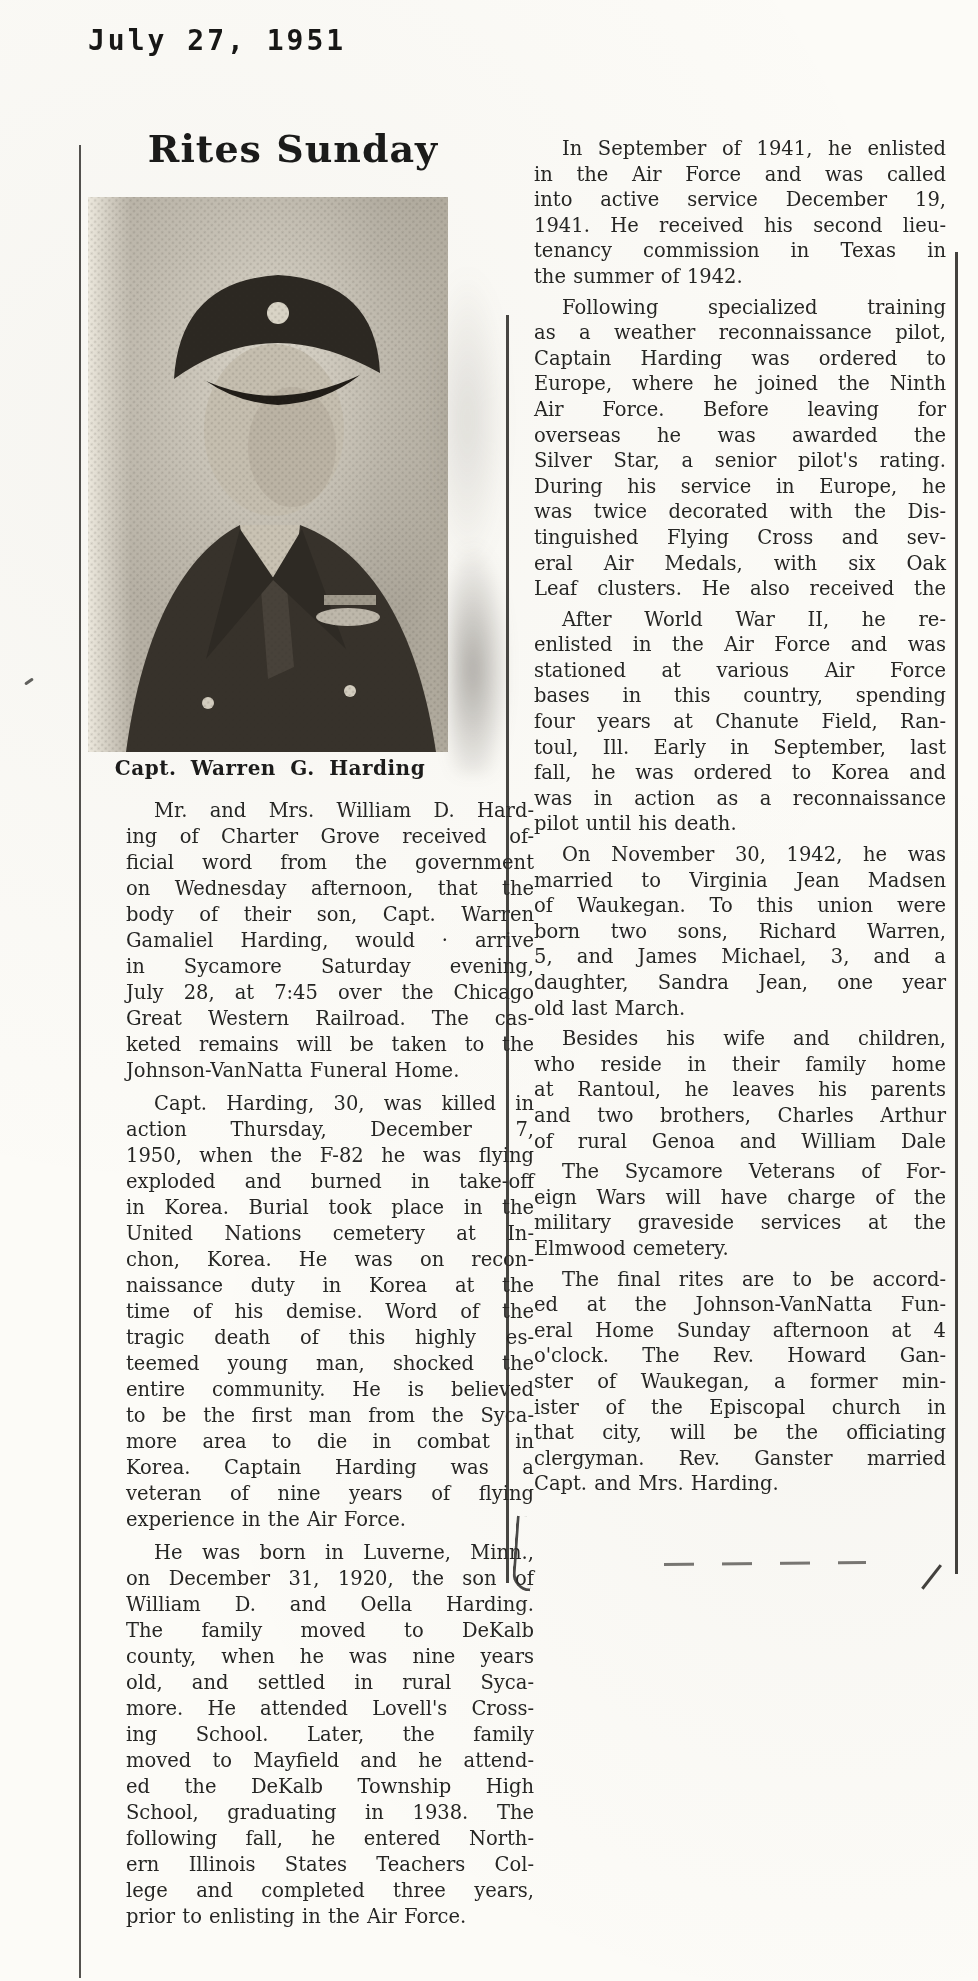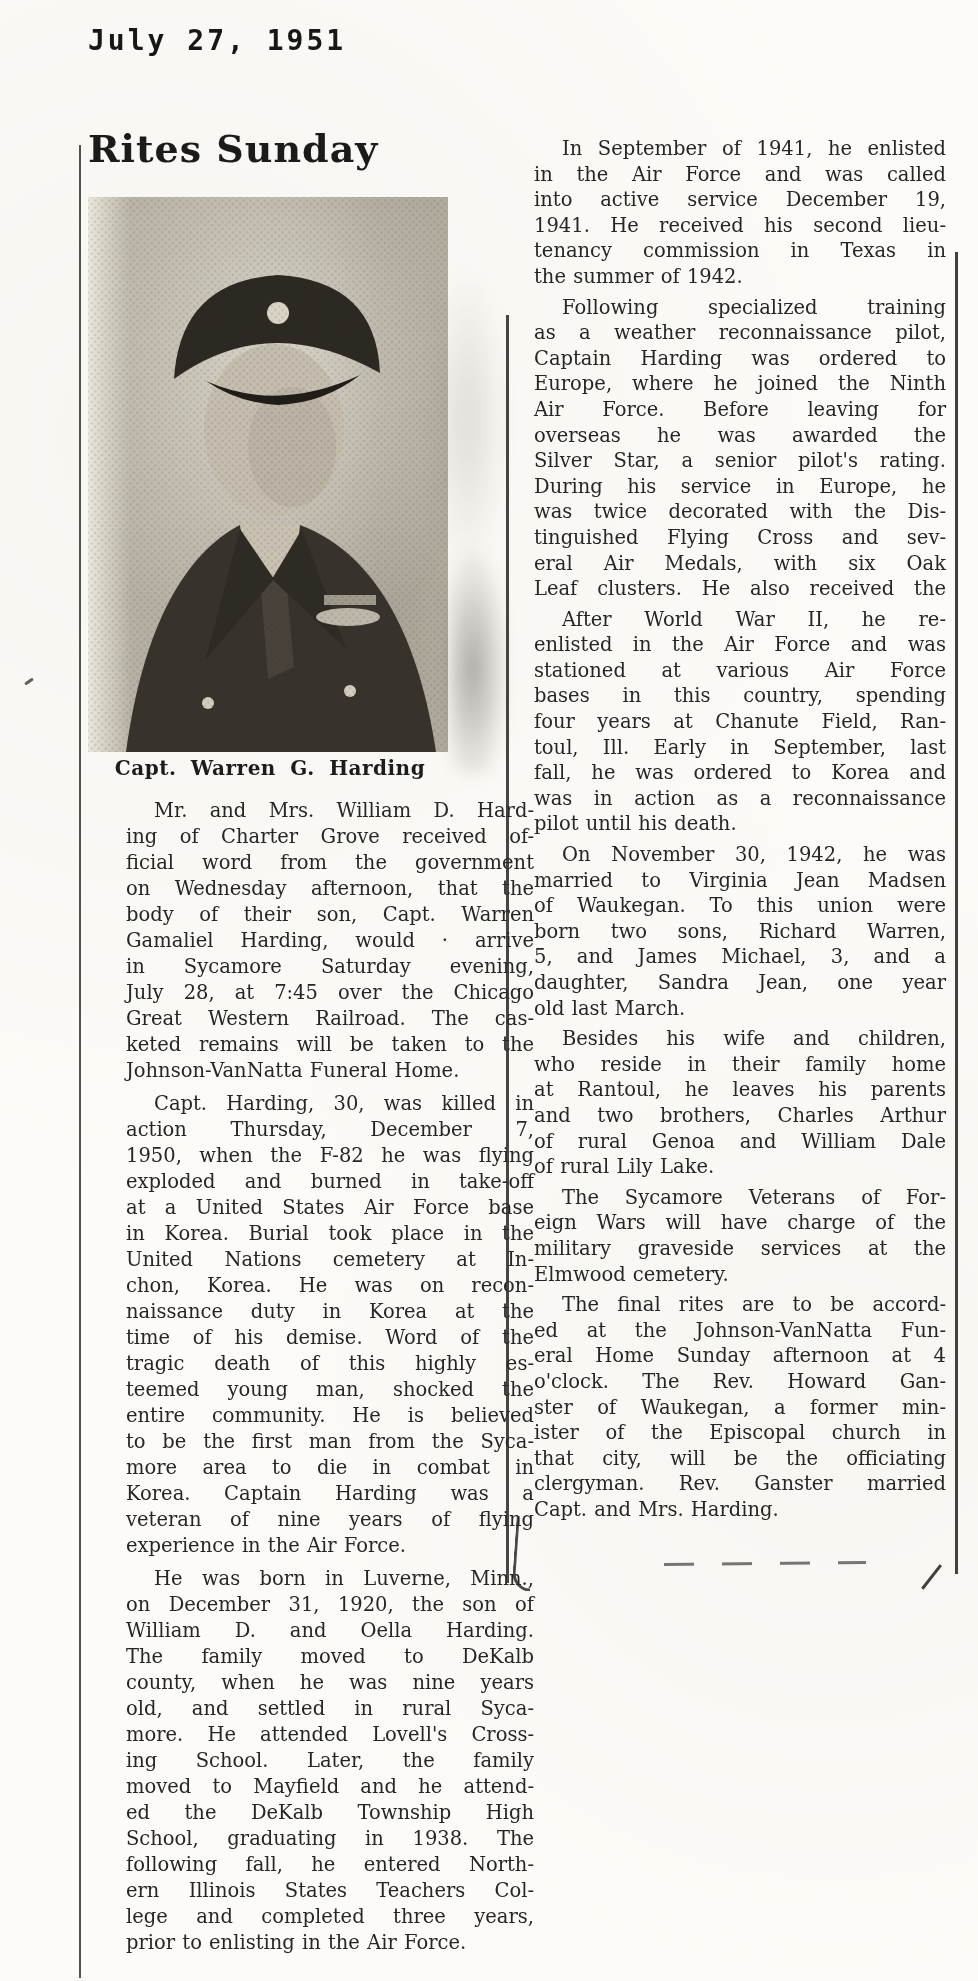--- a/index.html
+++ b/index.html
@@ -3,21 +3,21 @@
 <meta charset="utf-8">
 <style>
   html,body{margin:0;padding:0;background:#e9e7e2;}
   .page{position:relative;width:978px;height:1981px;background:#fcfbf7;overflow:hidden;
         font-family:"DejaVu Serif", serif;color:#242422;}
   .page::before{content:'';position:absolute;inset:0;pointer-events:none;
         background:radial-gradient(circle at 18% 22%,rgba(90,85,75,.035),transparent 45%),
                    radial-gradient(circle at 85% 70%,rgba(90,85,75,.03),transparent 40%);}
   .date{position:absolute;left:88px;top:24px;font-family:"DejaVu Sans Mono", monospace;
         font-size:28px;font-weight:700;letter-spacing:3px;color:#171716;}
-  .headline{position:absolute;left:88px;top:126px;width:410px;
+  .headline{position:absolute;left:88px;top:126px;width:410px;text-align:center;
         font-size:38px;font-weight:700;letter-spacing:1px;color:#1b1b1a;}
   .rule{position:absolute;background:#2e2c29;}
   .rule-left{left:79px;top:145px;width:2px;height:1833px;opacity:.82;}
   .rule-mid{left:506px;top:315px;width:3px;height:1268px;opacity:.88;}
   .rule-right{left:955px;top:252px;width:3px;height:1322px;opacity:.9;}
   .hook{position:absolute;left:-16px;top:1314px;width:3px;height:30px;background:#2e2c29;
         transform:rotate(38deg);transform-origin:top right;}
   .photo{position:absolute;left:88px;top:197px;width:360px;height:555px;}
   .photo svg{display:block;width:100%;height:100%;}
   .caption{position:absolute;left:84px;top:756px;width:372px;text-align:center;
@@ -107,21 +107,20 @@
         <div class="tline">July 28, at 7:45 over the Chicago</div>
         <div class="tline">Great Western Railroad. The cas-</div>
         <div class="tline">keted remains will be taken to the</div>
         <div class="tline lastline">Johnson-VanNatta Funeral Home.</div>
       </div>
       <div class="para">
         <div class="tline first">Capt. Harding, 30, was killed in</div>
         <div class="tline">action Thursday, December 7,</div>
         <div class="tline">1950, when the F-82 he was flying</div>
         <div class="tline">exploded and burned in take-off</div>
-        <div class="tline">at a United States Air Force base</div>
         <div class="tline">in Korea. Burial took place in the</div>
         <div class="tline">United Nations cemetery at In-</div>
         <div class="tline">chon, Korea. He was on recon-</div>
         <div class="tline">naissance duty in Korea at the</div>
         <div class="tline">time of his demise. Word of the</div>
         <div class="tline">tragic death of this highly es-</div>
         <div class="tline">teemed young man, shocked the</div>
         <div class="tline">entire community. He is believed</div>
         <div class="tline">to be the first man from the Syca-</div>
         <div class="tline">more area to die in combat in</div>
@@ -198,21 +197,20 @@
         <div class="tline">5, and James Michael, 3, and a</div>
         <div class="tline">daughter, Sandra Jean, one year</div>
         <div class="tline lastline">old last March.</div>
       </div>
       <div class="para">
         <div class="tline first">Besides his wife and children,</div>
         <div class="tline">who reside in their family home</div>
         <div class="tline">at Rantoul, he leaves his parents</div>
         <div class="tline">and two brothers, Charles Arthur</div>
         <div class="tline">of rural Genoa and William Dale</div>
-        <div class="tline lastline">of rural Lily Lake.</div>
       </div>
       <div class="para">
         <div class="tline first">The Sycamore Veterans of For-</div>
         <div class="tline">eign Wars will have charge of the</div>
         <div class="tline">military graveside services at the</div>
         <div class="tline lastline">Elmwood cemetery.</div>
       </div>
       <div class="para">
         <div class="tline first">The final rites are to be accord-</div>
         <div class="tline">ed at the Johnson-VanNatta Fun-</div>

